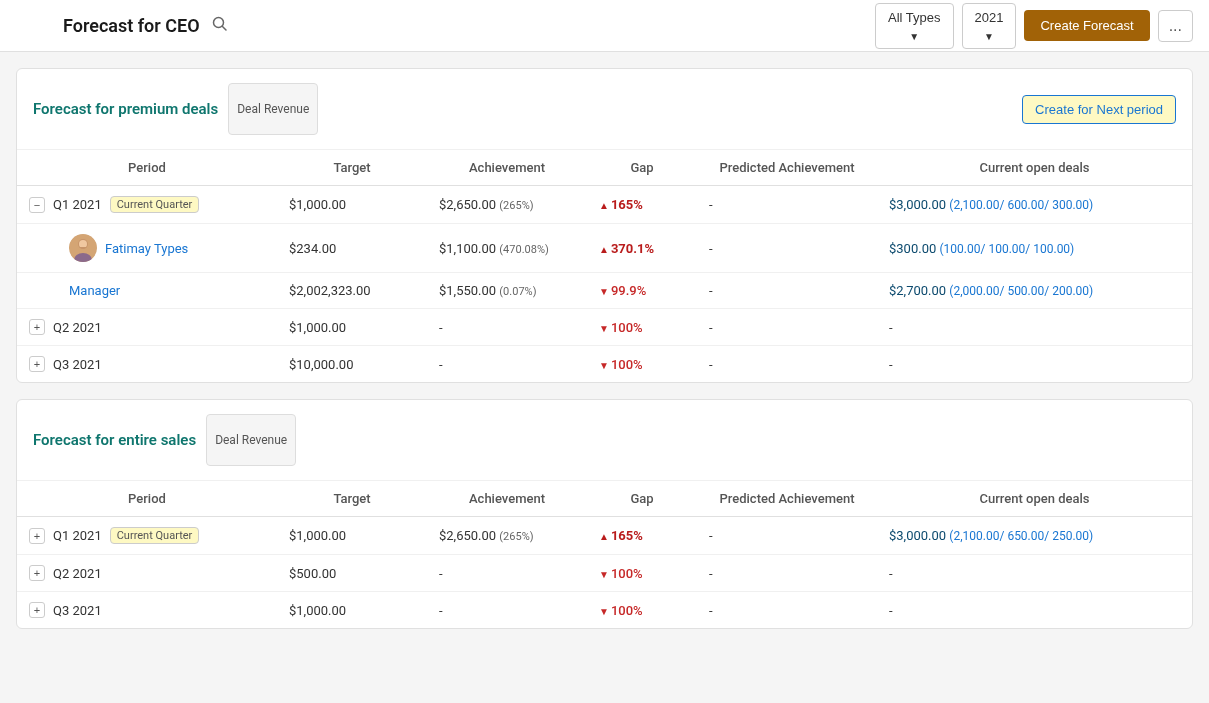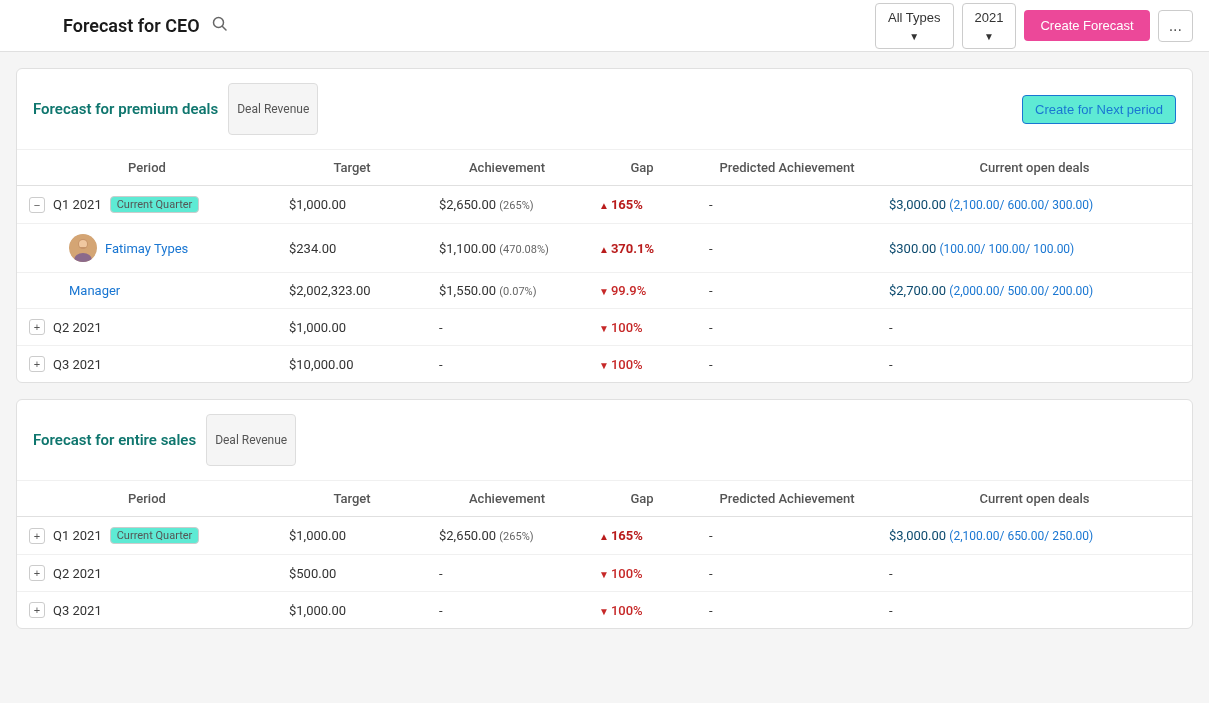--- a/index.html
+++ b/index.html
@@ -49,21 +49,21 @@
       padding: 6px 12px;
       cursor: pointer;
       font-size: 13px;
       display: flex;
       align-items: center;
       gap: 6px;
       color: #333;
       flex-direction: column;
     }
     .create-forecast-btn {
-      background: #ec4899;
+      background: #a16207;
       color: #fff;
       border: none;
       border-radius: 4px;
       padding: 8px 16px;
       font-size: 13px;
       font-weight: 500;
       cursor: pointer;
     }
     .more-btn {
       background: #fff;
@@ -105,21 +105,21 @@
     }
     .badge {
       background: #f5f5f5;
       border: 1px solid #ddd;
       border-radius: 4px;
       padding: 18px 8px;
       font-size: 12px;
       color: #555;
     }
     .create-next-btn {
-      background: #5eead4;
+      background: #fef9c3;
       border: 1px solid #1976d2;
       color: #1976d2;
       border-radius: 4px;
       padding: 6px 12px;
       font-size: 13px;
       cursor: pointer;
     }
     table {
       width: 100%;
       border-collapse: collapse;
@@ -157,21 +157,21 @@
       height: 16px;
       cursor: pointer;
       display: flex;
       align-items: center;
       justify-content: center;
       font-size: 11px;
       color: #555;
       flex-shrink: 0;
     }
     .current-quarter-badge {
-      background: #5eead4;
+      background: #fef9c3;
       border: 1px solid #ccc;
       border-radius: 4px;
       padding: 1px 6px;
       font-size: 11px;
       color: #555;
     }
     .avatar {
       width: 28px;
       height: 28px;
       border-radius: 50%;

